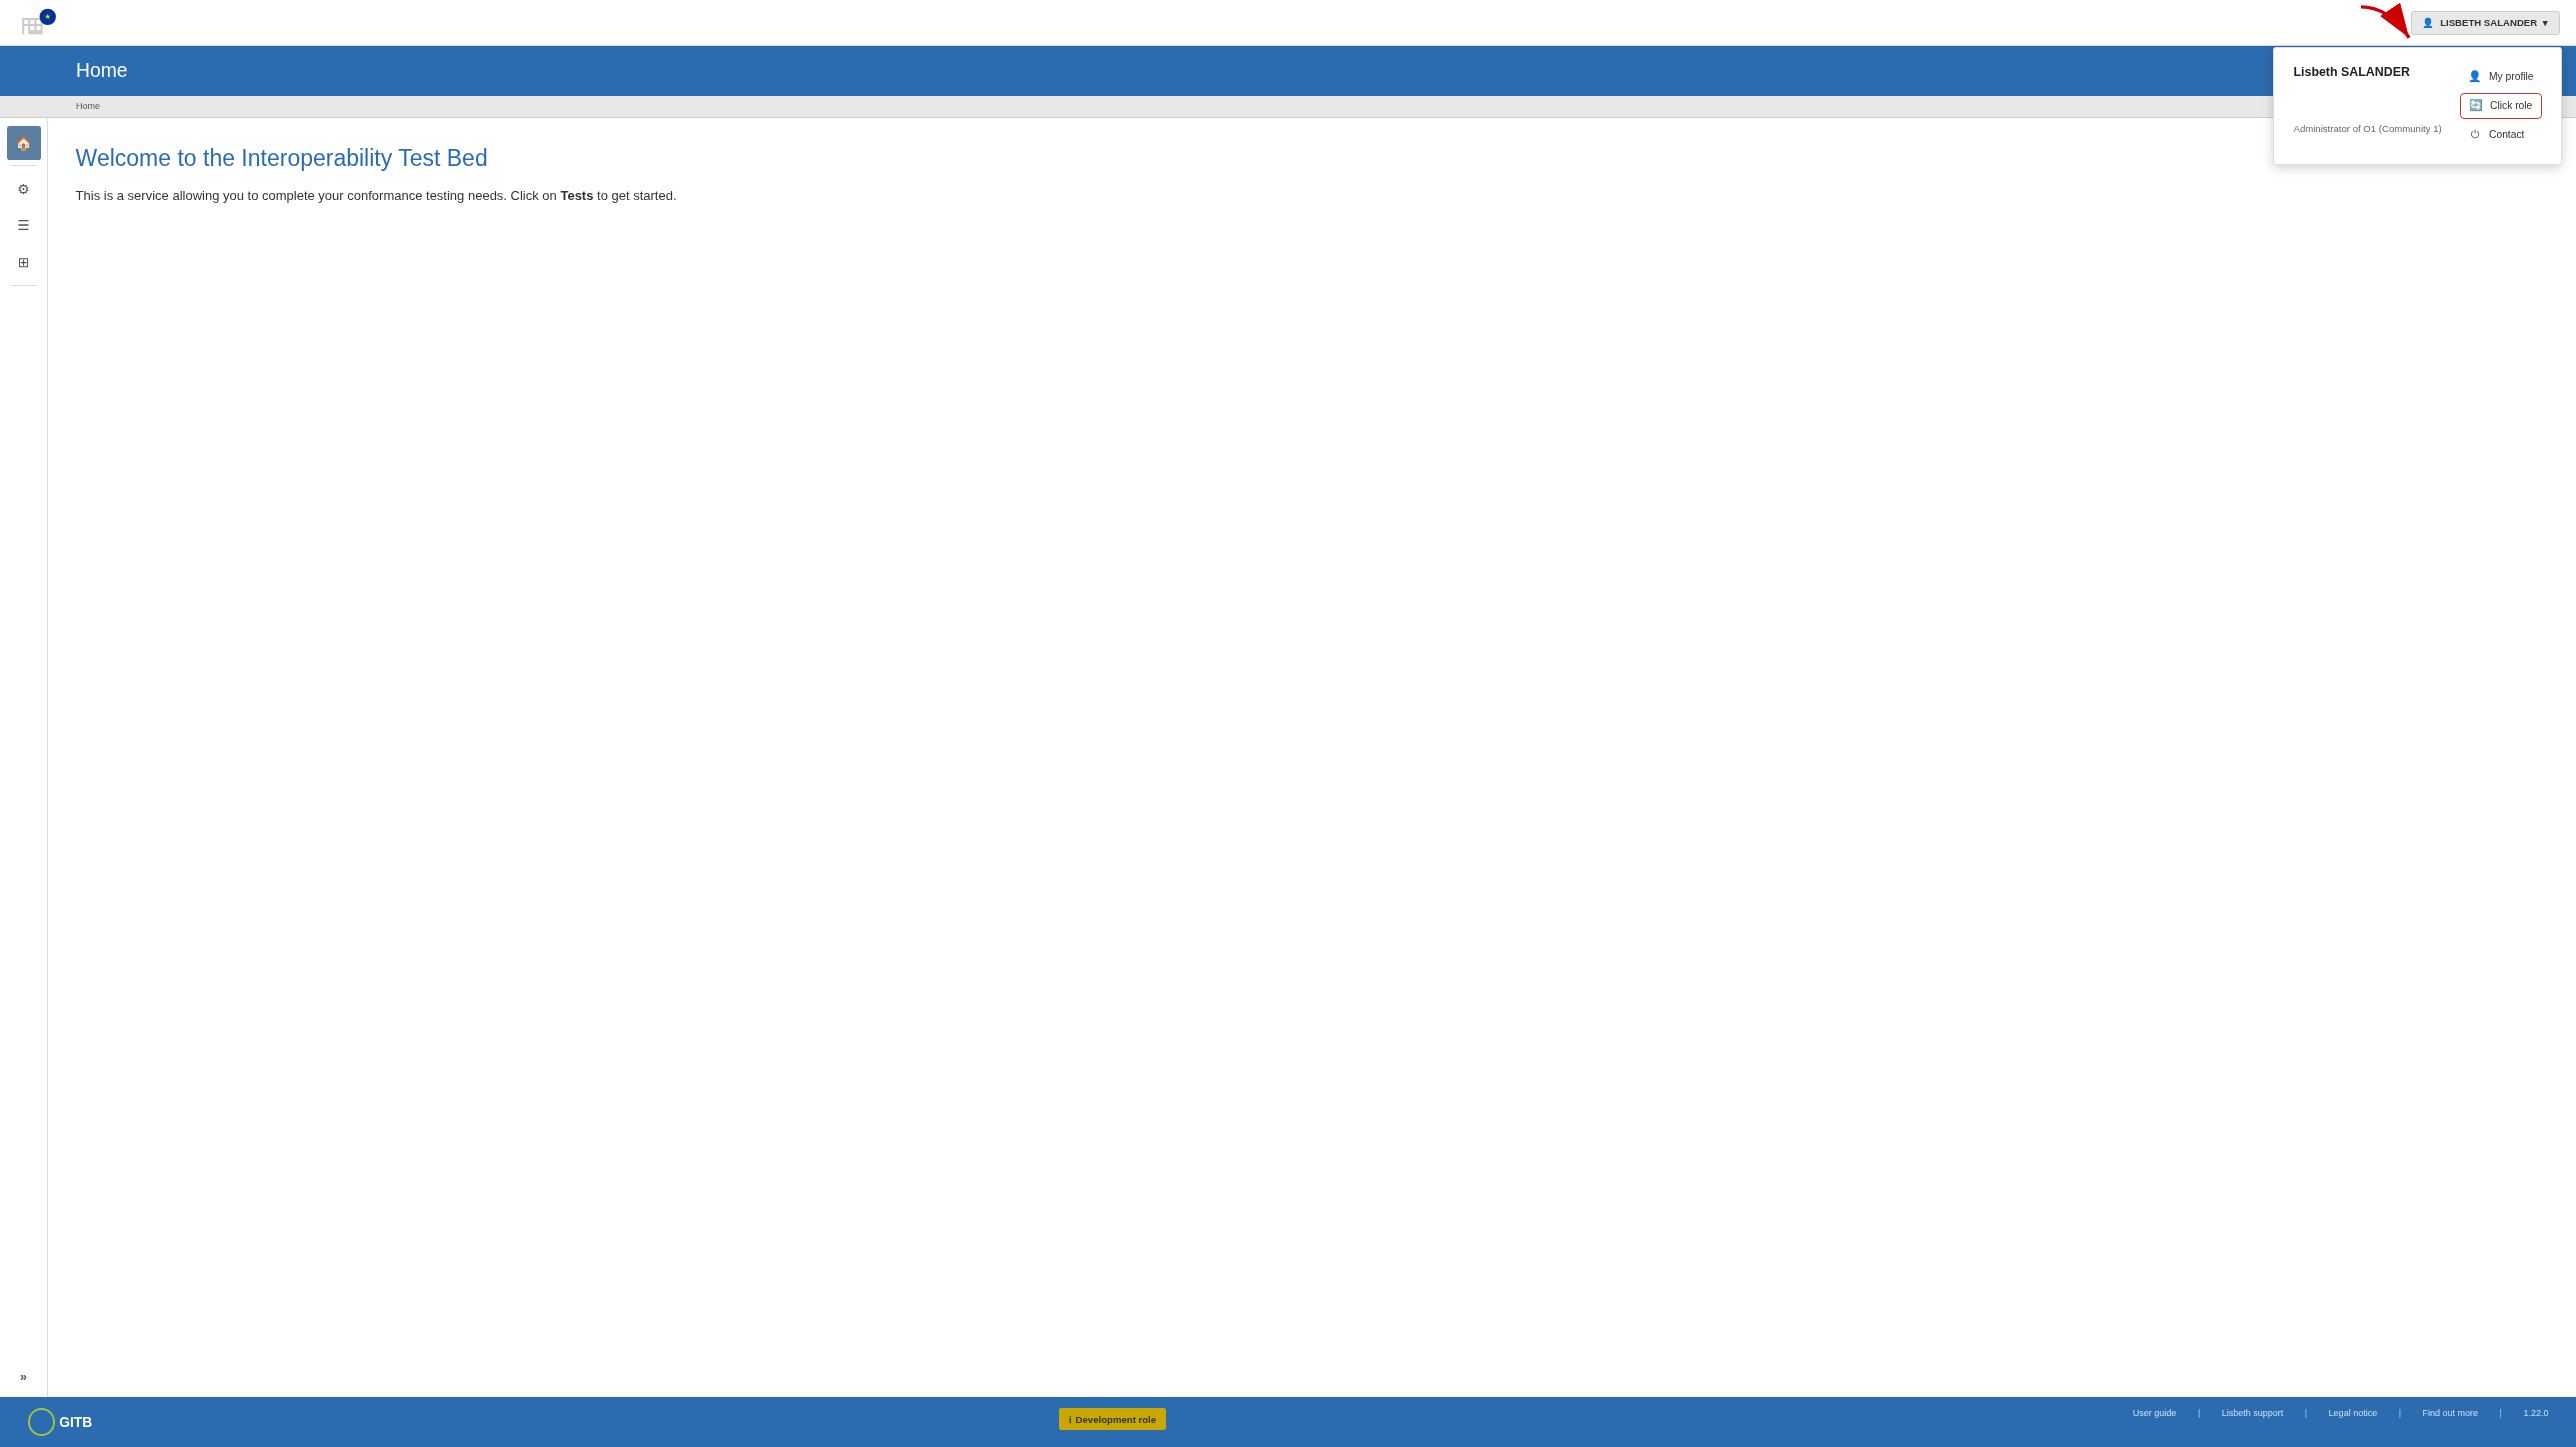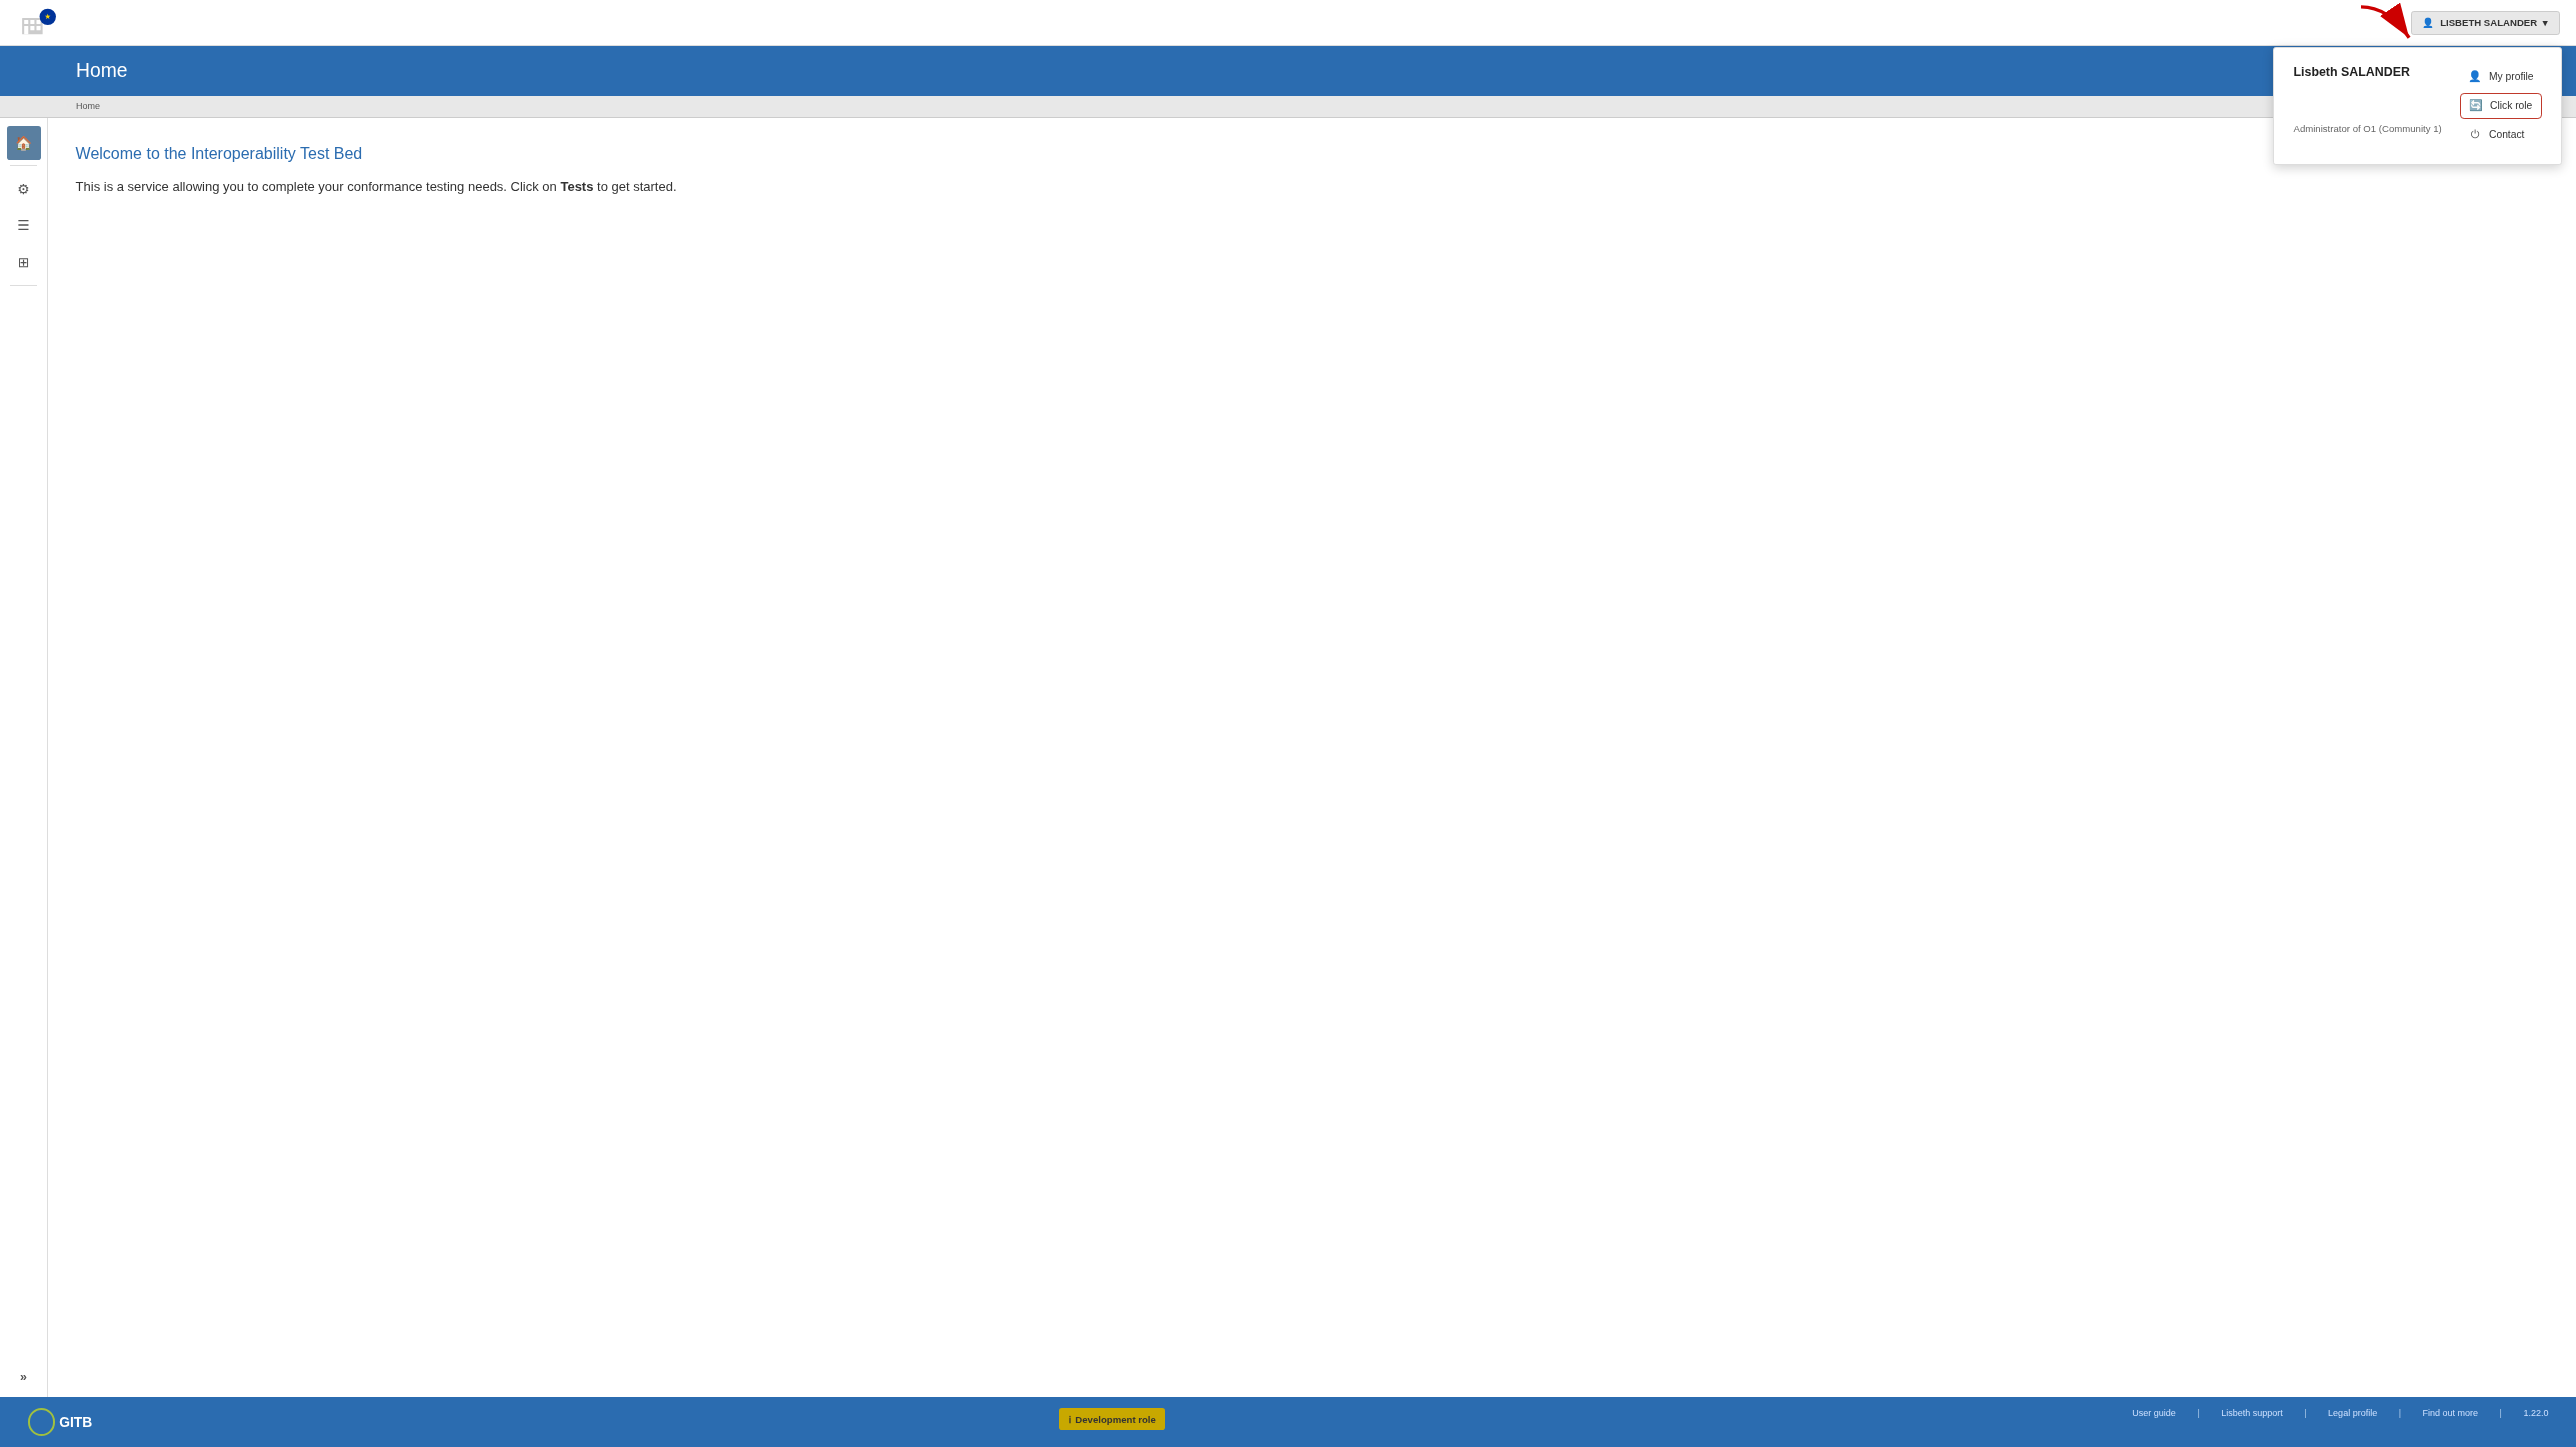--- a/index.html
+++ b/index.html
@@ -109,21 +109,21 @@
       font-weight: bold;
     }
 
     
     .content {
       flex: 1;
       padding: 27.6px 27.6px;
       background: #fff;
     }
     .welcome-title {
-      font-size: 16px;
+      font-size: 23px;
       color: #2b6cb0;
       font-weight: 400;
       margin-bottom: 13.8px;
     }
     .welcome-text {
       font-size: 13px;
       color: #333;
       line-height: 1.6;
     }
     .welcome-text strong { color: #333; }
@@ -355,20 +355,20 @@
     <div class="dev-mode-badge">
       <span>ℹ</span>
       <span>Development role</span>
     </div>
   </div>
   <div class="footer-links">
     <a class="footer-link">User guide</a>
     <span class="footer-sep">|</span>
     <a class="footer-link">Lisbeth support</a>
     <span class="footer-sep">|</span>
-    <a class="footer-link">Legal profile</a>
+    <a class="footer-link">Legal notice</a>
     <span class="footer-sep">|</span>
     <a class="footer-link">Find out more</a>
     <span class="footer-sep">|</span>
     <a class="footer-link">1.22.0</a>
   </div>
 </div>
 
 
 </body></html>

